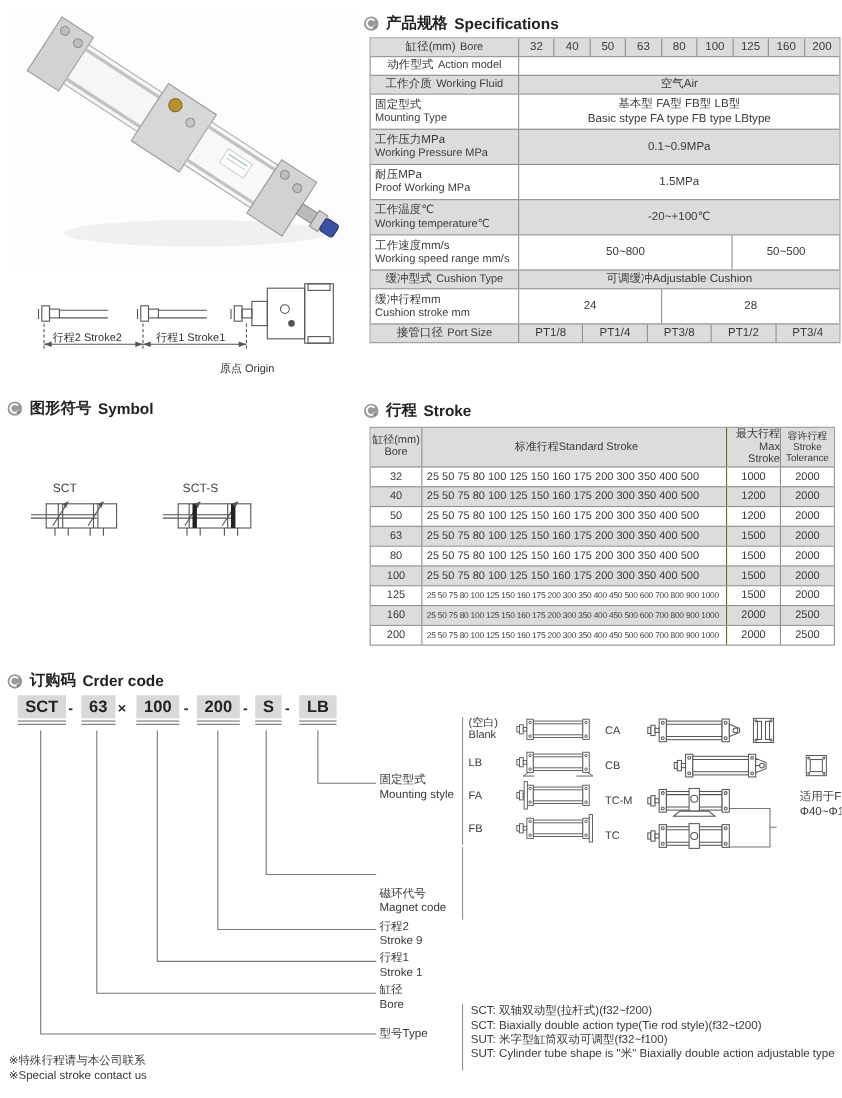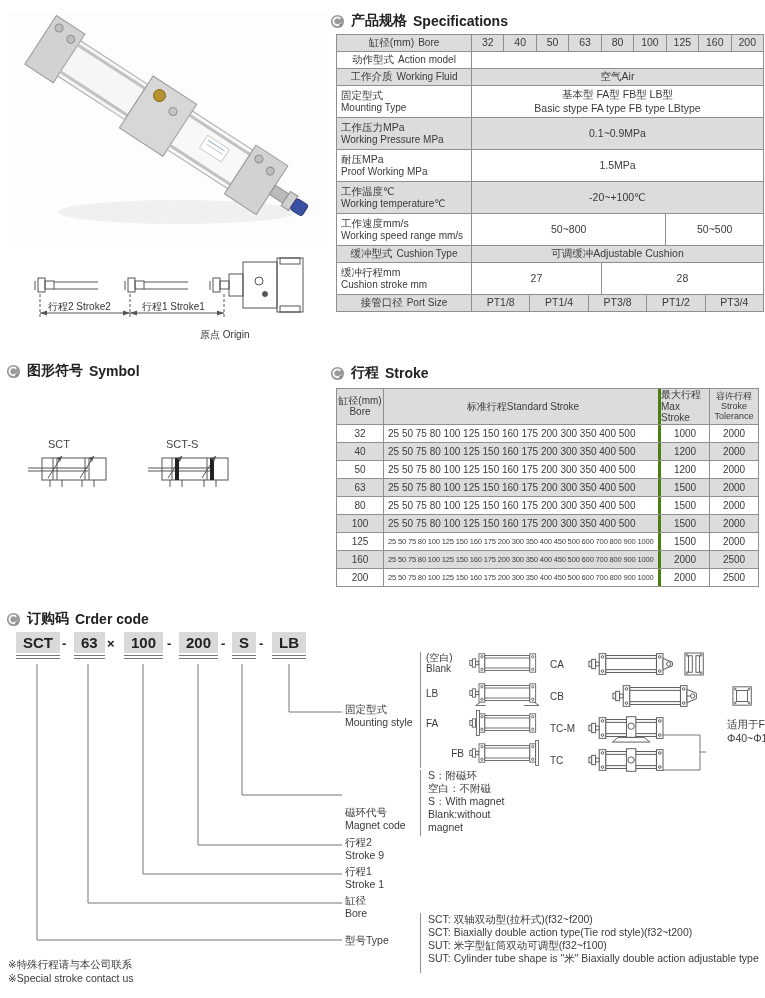--- a/index.html
+++ b/index.html
@@ -24,22 +24,22 @@
   .scell .two{display:flex;flex-direction:column;}
   .h1{min-height:16px;} .h2{min-height:31px;}
   
   .stroke-table{left:336px;top:388px;width:421px;border:1px solid #8f8f8f;font-size:10px;background:#fff;color:#3a3a3a;}
   .sthead{display:flex;background:#dcdcdc;border-bottom:1px solid #8f8f8f;text-align:center;}
   .sthead>div{display:flex;flex-direction:column;justify-content:center;min-height:34px;line-height:1.15;}
   .strow{display:flex;border-top:1px solid #8f8f8f;}
   .strow:first-child{border-top:none;}
   #stroke-rows .strow:nth-child(even){background:#dcdcdc;}
   .c-bore{width:46px;flex:0 0 46px;text-align:center;border-right:1px solid #8f8f8f;}
-  .c-std{flex:1;text-align:left;padding-left:4px;border-right:3px solid #4d7c0f;white-space:nowrap;overflow:hidden;}
-  .c-max{width:48px;flex:0 0 48px;text-align:left;border-right:1px solid #8f8f8f;}
+  .c-std{flex:1;text-align:left;padding-left:4px;border-right:1px solid #4d7c0f;white-space:nowrap;overflow:hidden;}
+  .c-max{width:48px;flex:0 0 48px;text-align:right;border-right:1px solid #8f8f8f;}
   .c-tol{width:48px;flex:0 0 48px;text-align:center;}
   .strow>div{display:flex;align-items:center;justify-content:center;min-height:17px;}
   .strow>.c-std{justify-content:flex-start;text-align:center;}
   .c-std.condensed{font-size:7.6px;letter-spacing:-0.2px;}
   .sthead .c-tol{font-size:9px;}
   
   .sym-label{font-size:11px;color:#444;}
   
   .code-part{position:absolute;top:632px;display:inline-block;border-bottom:4px double #777;padding-bottom:2px;}
   .code-part .bx{display:inline-block;background:#d9d9d9;padding:2px 7px;font-weight:bold;font-size:15px;color:#222;}
@@ -259,21 +259,21 @@
           <div class="scell">可调缓冲Adjustable Cushion</div>
         </div>
     </div>
 
     <div class="srow h2">
       <div class="slabel">
         <span>缓冲行程mm</span>
         <span class="en">Cushion stroke mm</span>
       </div>
       <div class="svals">
-        <div class="scell f4">27</div>
+        <div class="scell f4">24</div>
         <div class="scell f5">28</div>
       </div>
     </div>
 
     <div class="srow h1">
       <div class="slabel inline">
         <span>接管口径</span>
         <span class="en">Port Size</span>
       </div>
       <div class="svals">
@@ -519,21 +519,21 @@
     <div class="mrow" style="height: 30px;">
       <div class="mlabel">
         <div>FA</div>
         <div></div>
       </div>
       <svg class="micon" viewBox="0 0 96 32">
           <use href="#icon-fa"></use>
         </svg>
     </div>
 
-    <div class="mrow" style="height: 30px; text-align: right;">
+    <div class="mrow" style="height: 30px;">
       <div class="mlabel">
         <div>FB</div>
         <div></div>
       </div>
       <svg class="micon" viewBox="0 0 96 32">
           <use href="#icon-fb"></use>
         </svg>
     </div>
   </div>
   <div class="mcol mcol-right" style="left:550px;top:648px;" id="mount-right">
@@ -583,27 +583,20 @@
         </svg>
     </div>
   </div>
 
   <div class="note" style="left:707px;top:718px;margin-left:20px;">
     <div>适用于For</div>
     <div>Φ40~Φ100</div>
   </div>
 
   <div class="vbar" style="left:420px;top:770px;height:66px;"></div>
-  <div class="legend" style="top:769px;">
-    <div>S：附磁环</div>
-    <div>空白：不附磁</div>
-    <div>S：With magnet</div>
-    <div>Blank:without</div>
-    <div>magnet</div>
-  </div>
 
   <div class="vbar" style="left:420px;top:913px;height:60px;"></div>
   <div class="legend" style="top:913px;">
     <div>SCT: 双轴双动型(拉杆式)(f32~f200)</div>
     <div>SCT: Biaxially double action type(Tie rod style)(f32~t200)</div>
     <div>SUT: 米字型缸筒双动可调型(f32~f100)</div>
     <div>SUT: Cylinder tube shape is "米" Biaxially double action adjustable type</div>
   </div>
 
   <div class="footnote">

